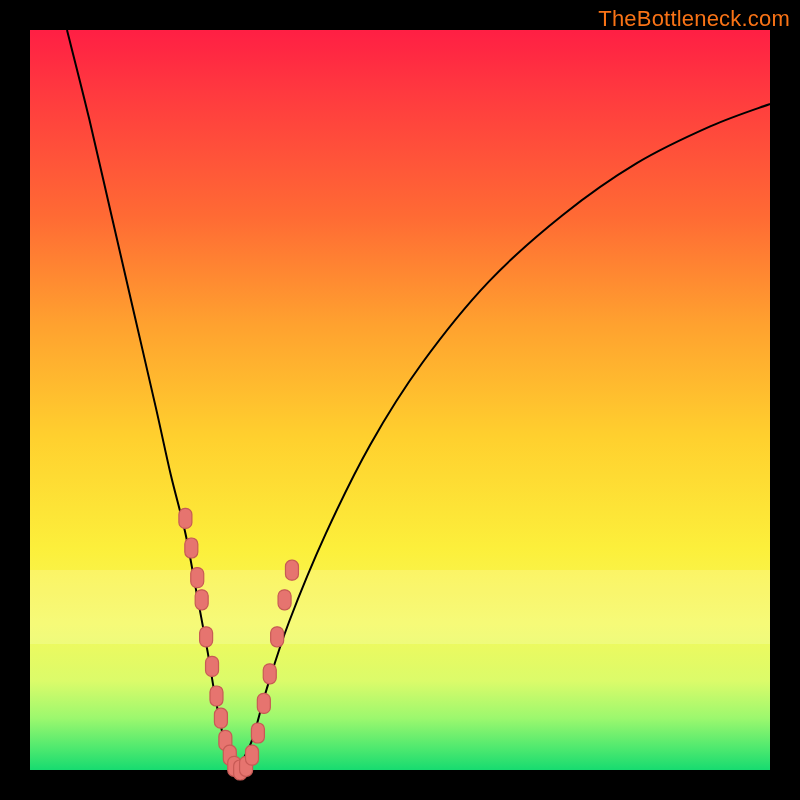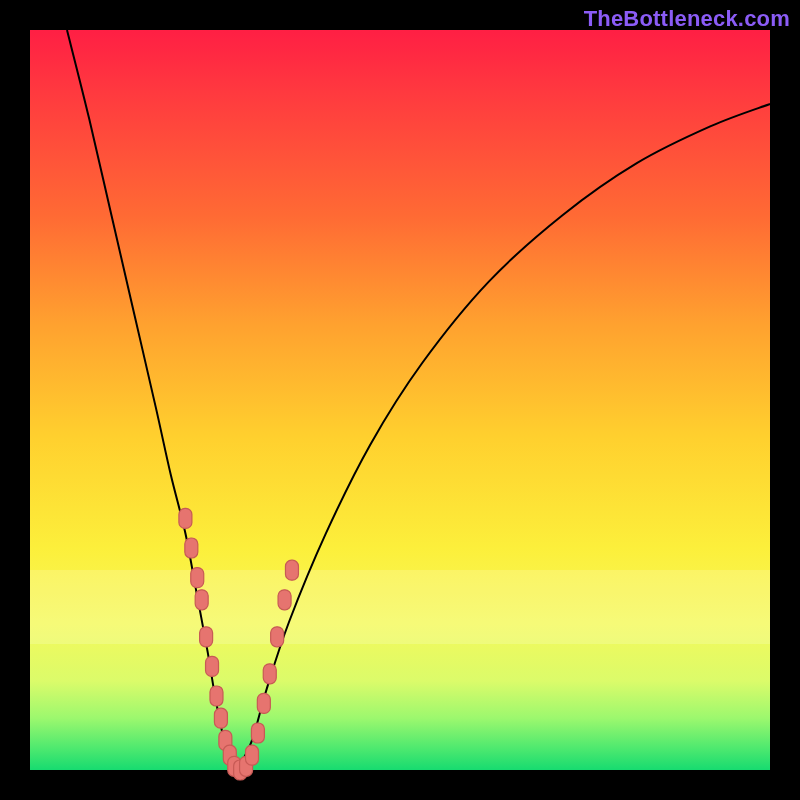--- a/index.html
+++ b/index.html
@@ -61,23 +61,23 @@
   }
   .marker {
     fill: #e6746f;
     stroke: #c75a55;
     stroke-width: 1.2;
   }
   .watermark {
     position: absolute;
     top: 6px;
     right: 10px;
-    color: #8b5cf6;
+    color: #f97316;
     font-size: 22px;
-    font-weight: 700;
+    font-weight: 400;
     letter-spacing: 0.2px;
   }
 </style>
 </head>
 <body>
 
 <div class="frame">
   <div class="plot-area">
     <div class="pale-band"></div>
     <svg class="curves" viewBox="0 0 740 740">

